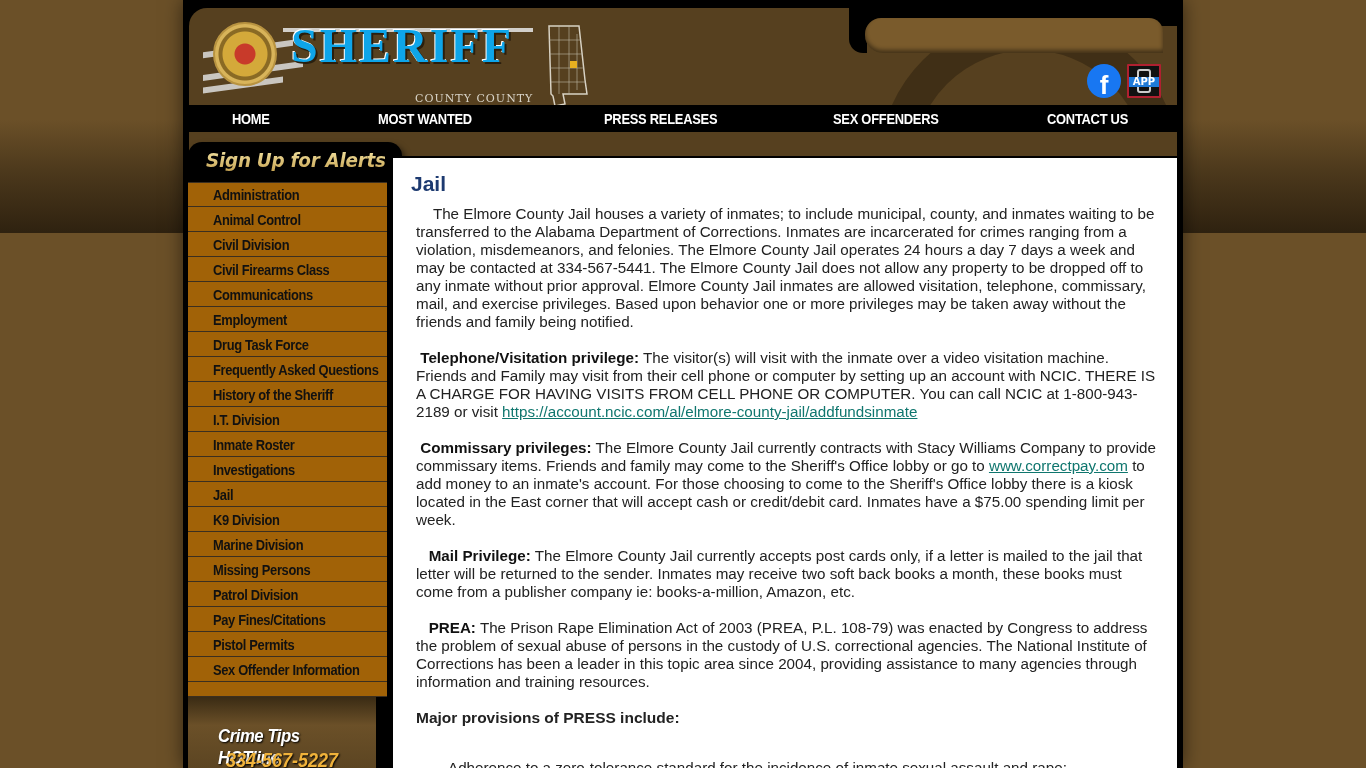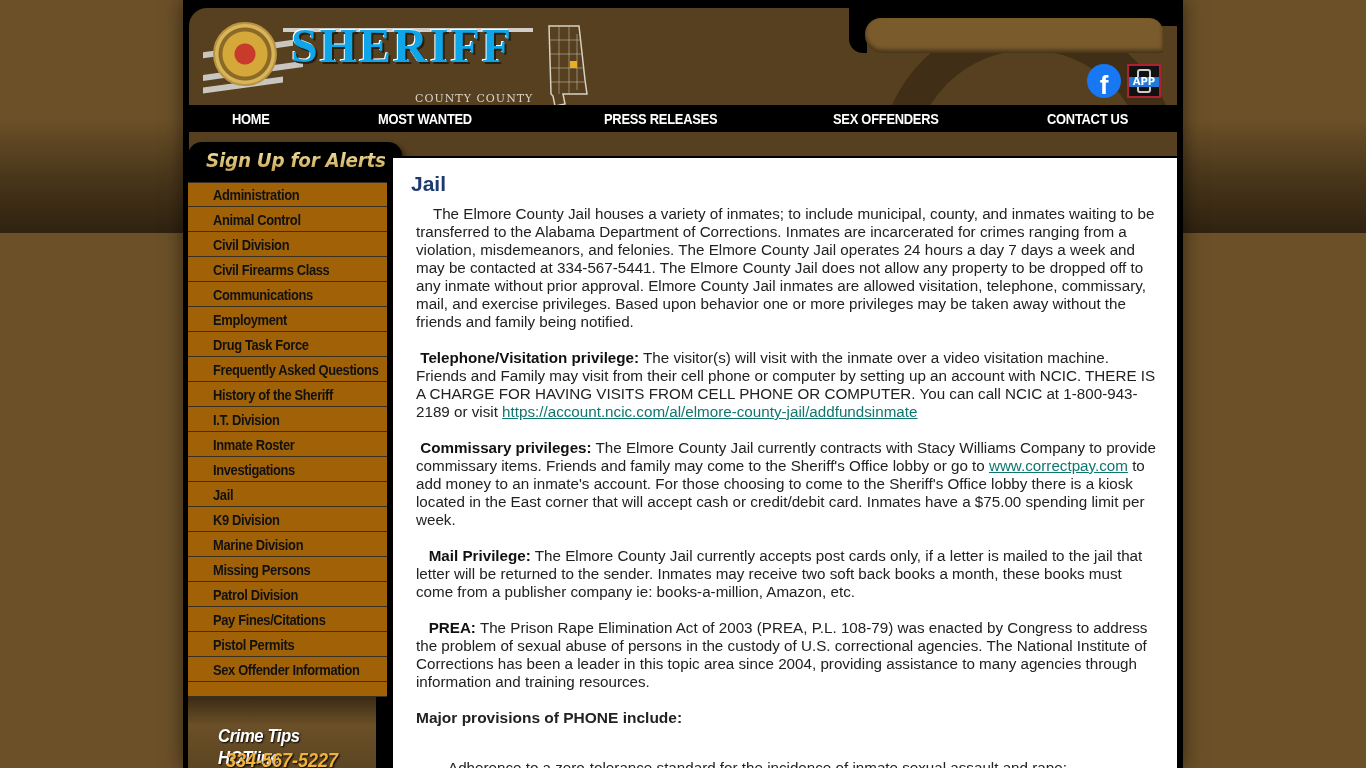--- a/index.html
+++ b/index.html
@@ -310,18 +310,18 @@
       <p>&nbsp;&nbsp;&nbsp;&nbsp;<span>The Elmore County Jail houses a variety of inmates; to include municipal, county, and inmates waiting to be transferred to the Alabama Department of Corrections. Inmates are incarcerated for crimes ranging from a violation, misdemeanors, and felonies. The Elmore County Jail operates 24 hours a day 7 days a week and may be contacted at 334-567-5441. The Elmore County Jail does not allow any property to be dropped off to any inmate without prior approval. Elmore County Jail inmates are allowed visitation, telephone, commissary, mail, and exercise privileges. Based upon behavior one or more privileges may be taken away without the friends and family being notified.</span></p>
 
       <p>&nbsp;<b>Telephone/Visitation privilege:</b><span> The visitor(s) will visit with the inmate over a video visitation machine. Friends and Family may visit from their cell phone or computer by setting up an account with NCIC. THERE IS A CHARGE FOR HAVING VISITS FROM CELL PHONE OR COMPUTER. You can call NCIC at 1-800-943-2189 or visit </span><a href="#">https://account.ncic.com/al/elmore-county-jail/addfundsinmate</a></p>
 
       <p>&nbsp;<b>Commissary privileges:</b><span> The Elmore County Jail currently contracts with Stacy Williams Company to provide commissary items. Friends and family may come to the Sheriff's Office lobby or go to </span><a href="#">www.correctpay.com</a><span> to add money to an inmate's account. For those choosing to come to the Sheriff's Office lobby there is a kiosk located in the East corner that will accept cash or credit/debit card. Inmates have a $75.00 spending limit per week.</span></p>
 
       <p>&nbsp;&nbsp;&nbsp;<b>Mail Privilege:</b><span> The Elmore County Jail currently accepts post cards only, if a letter is mailed to the jail that letter will be returned to the sender. Inmates may receive two soft back books a month, these books must come from a publisher company ie: books-a-million, Amazon, etc.</span></p>
 
       <p>&nbsp;&nbsp;&nbsp;<b>PREA:</b><span> The Prison Rape Elimination Act of 2003 (PREA, P.L. 108-79) was enacted by Congress to address the problem of sexual abuse of persons in the custody of U.S. correctional agencies. The National Institute of Corrections has been a leader in this topic area since 2004, providing assistance to many agencies through information and training resources.</span></p>
 
-      <h3>Major provisions of PHONE include:</h3>
+      <h3>Major provisions of PRESS include:</h3>
 
       <div class="li-item">Adherence to a zero-tolerance standard for the incidence of inmate sexual assault and rape;</div>
     </div>
   </main>
 </div>
 
 </body></html>

